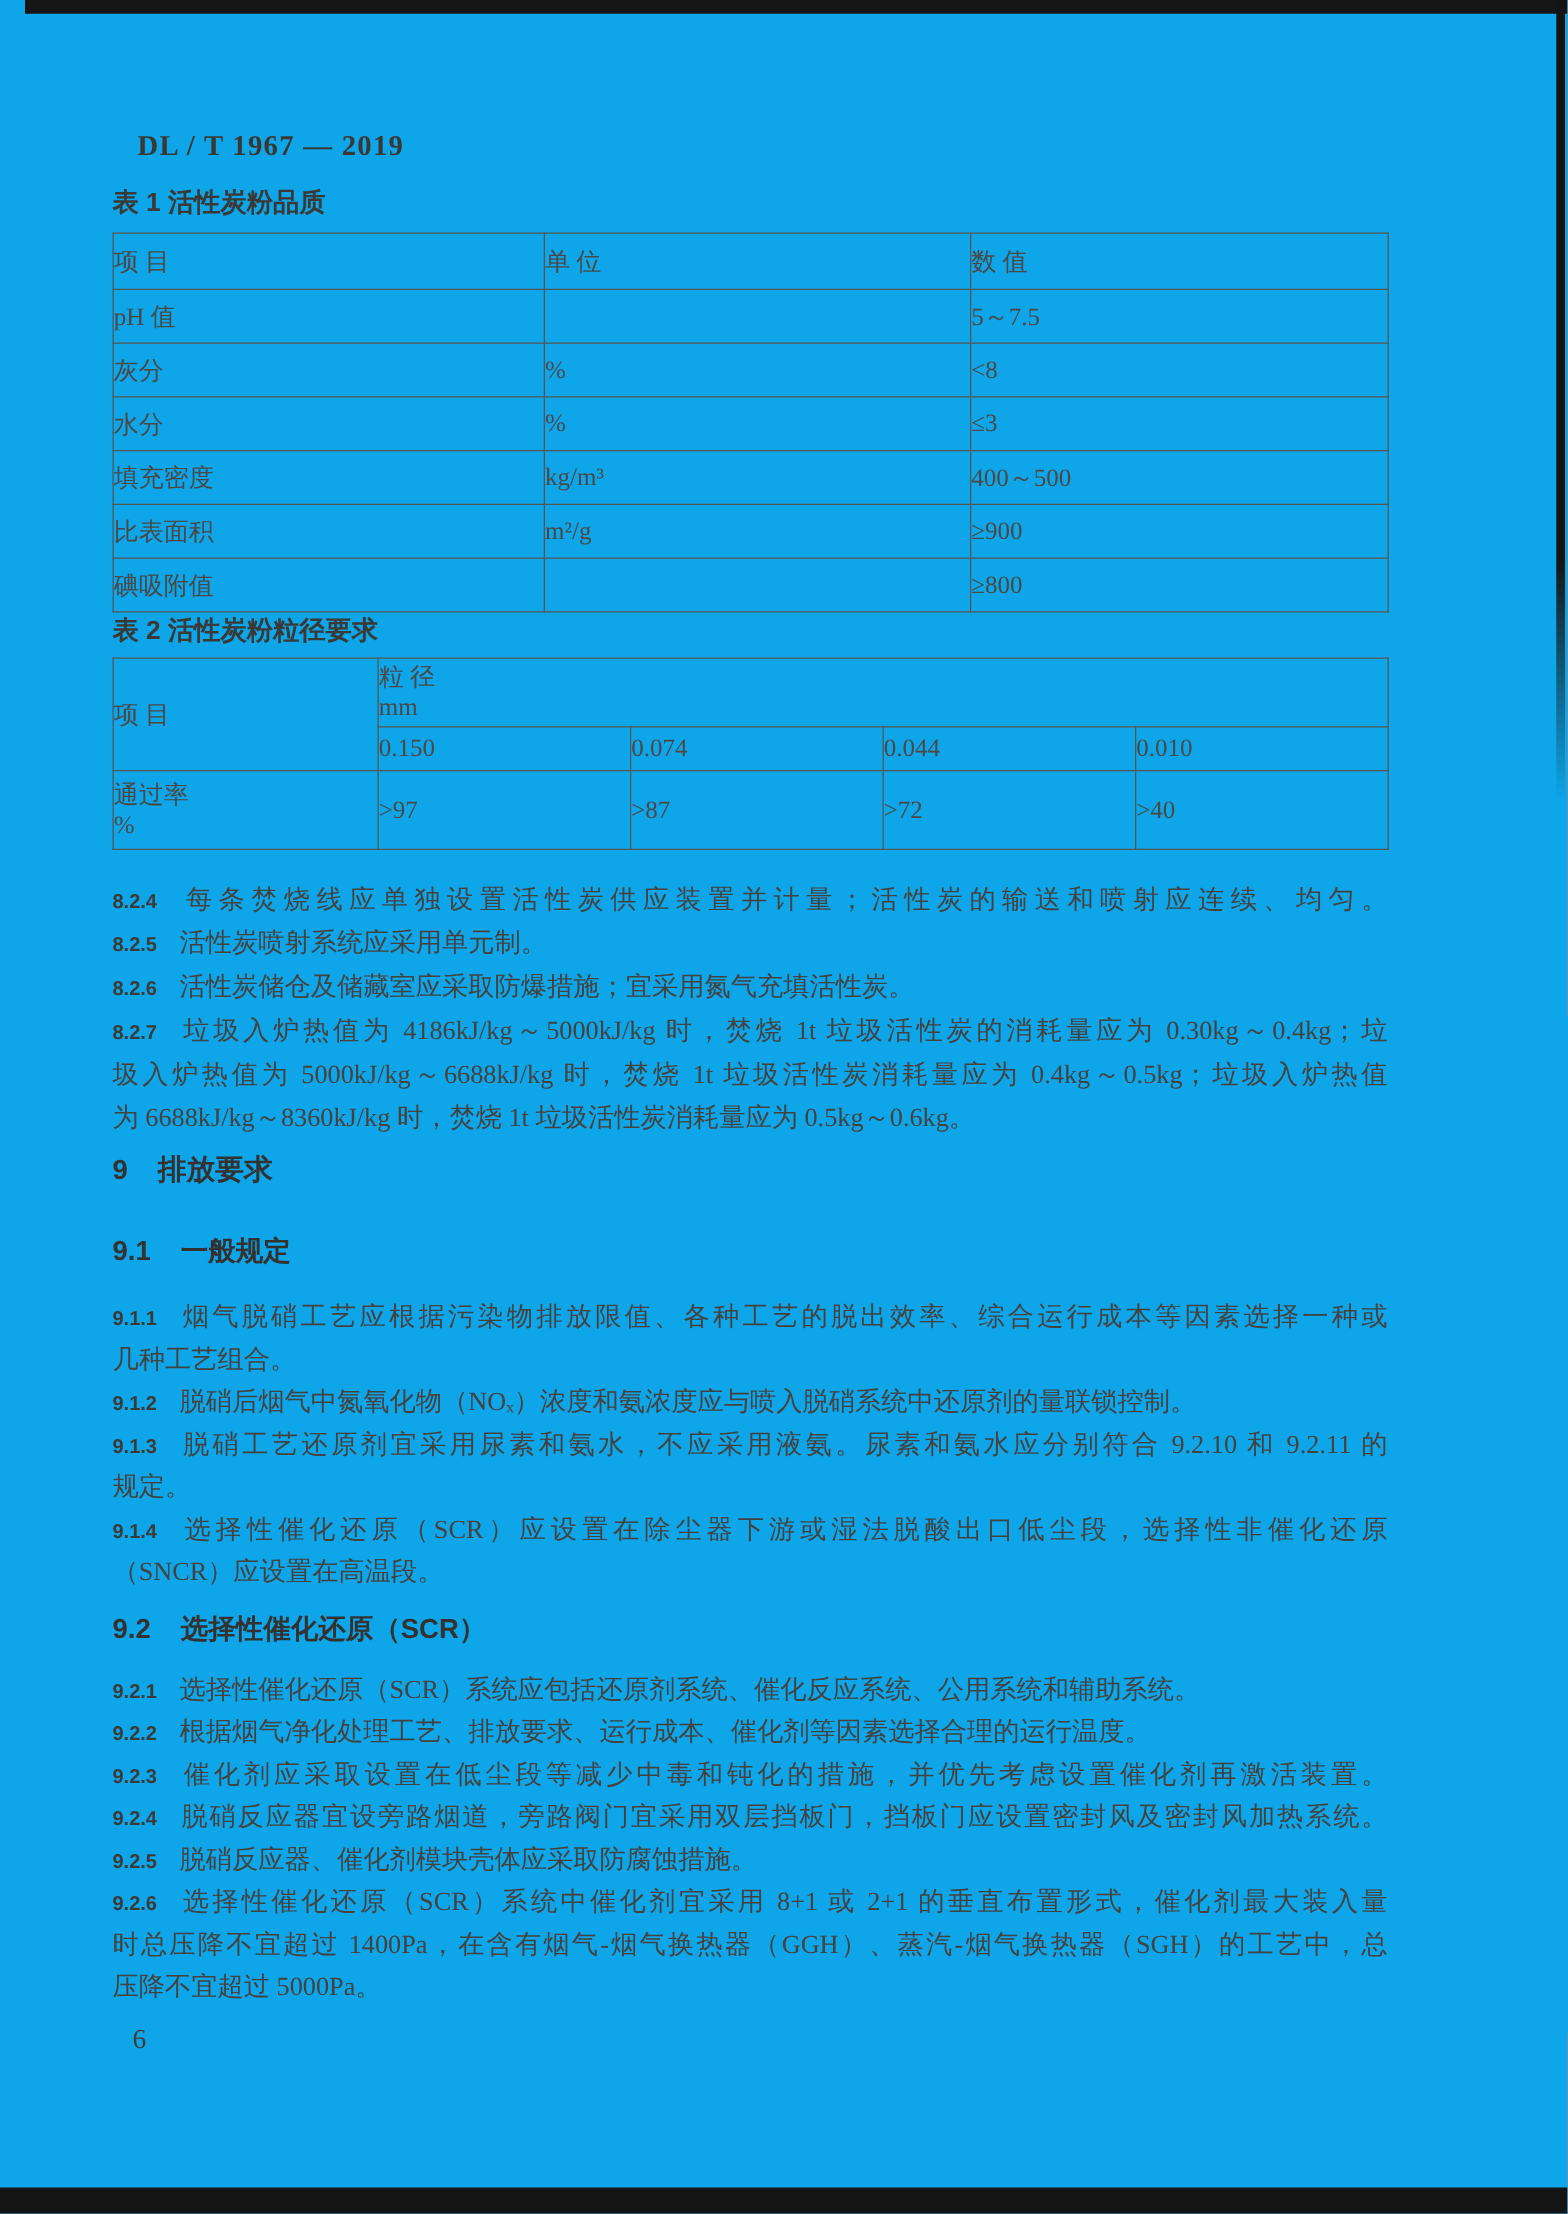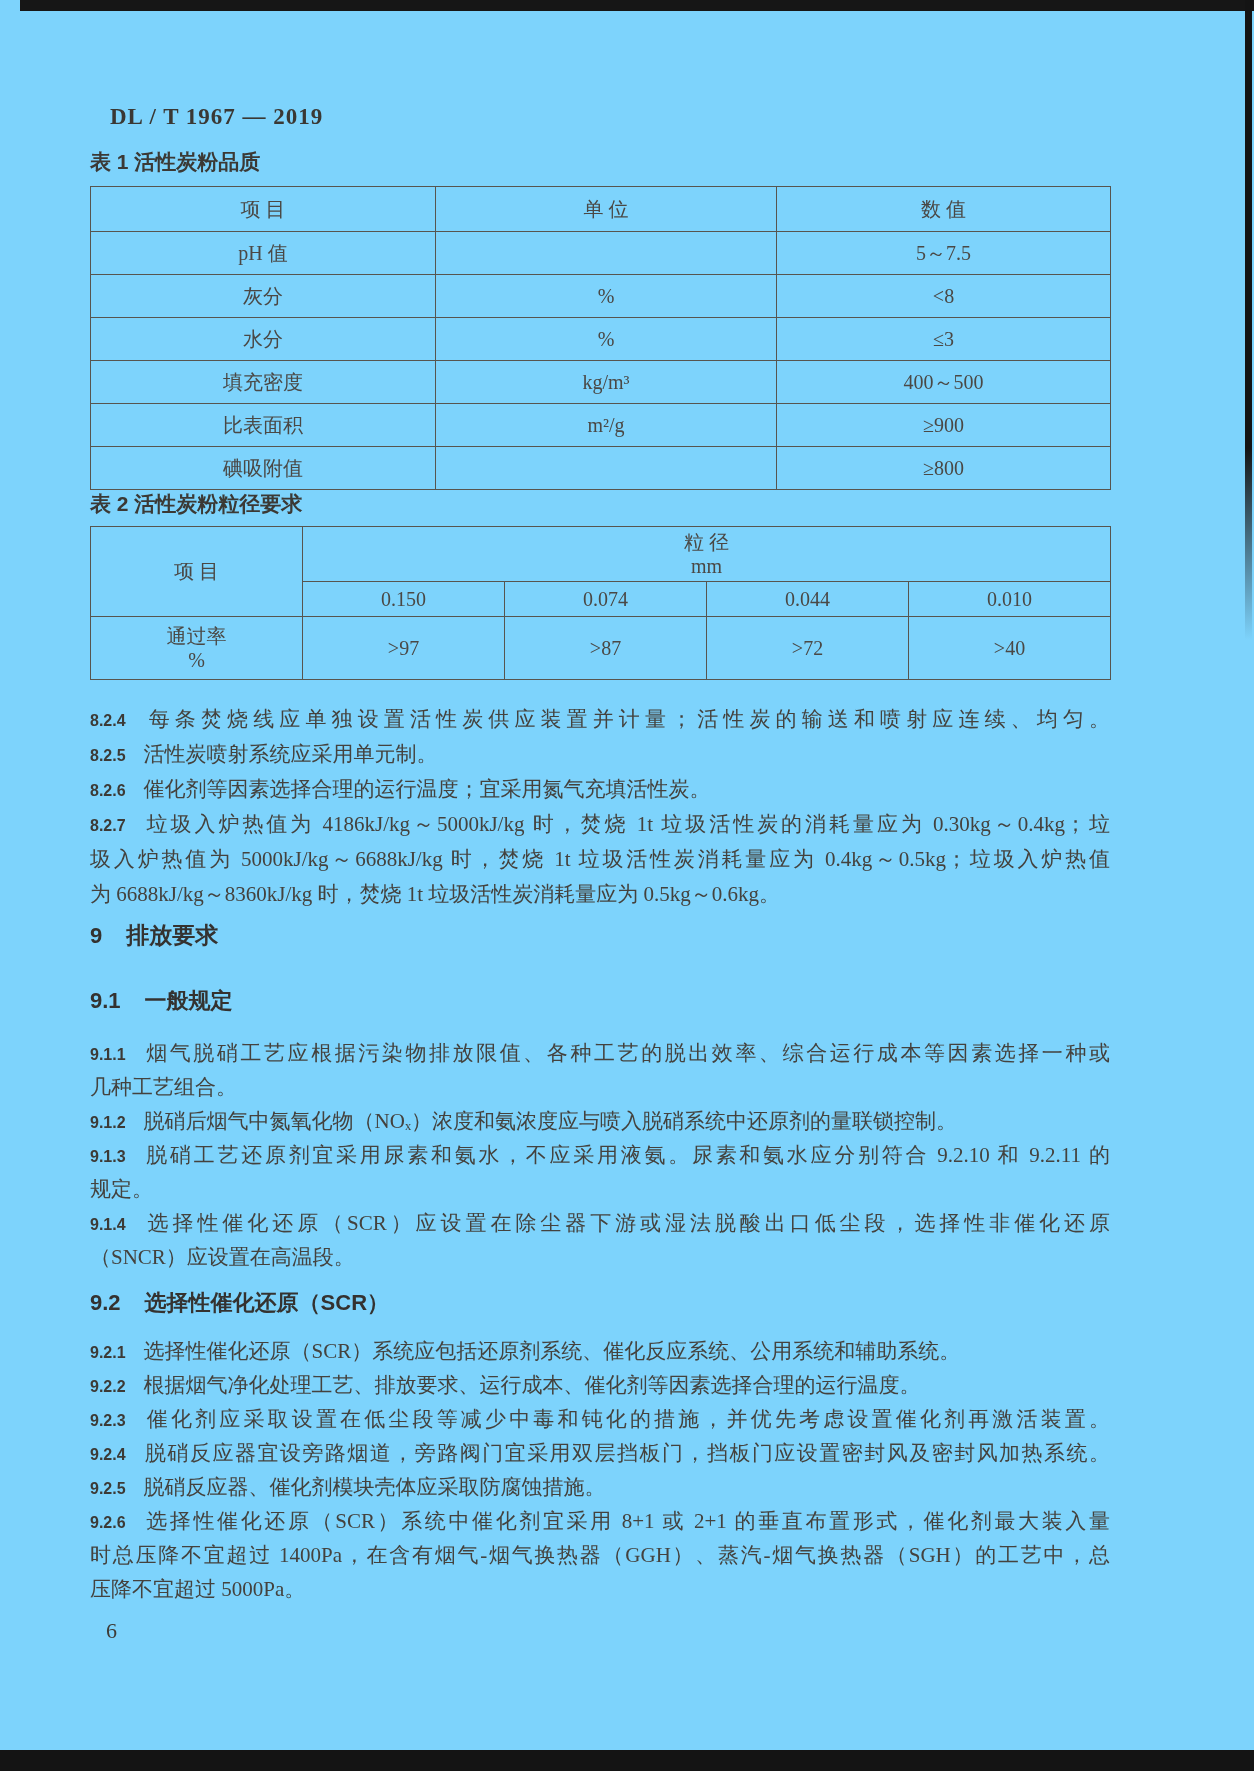--- a/index.html
+++ b/index.html
@@ -1,20 +1,20 @@
 <!DOCTYPE html>
 <html><head>
 <meta charset="utf-8">
 <style>
   html,body{margin:0;padding:0;background:#888;}
   .page{
     position:relative;
     width:1254px;height:1771px;
     margin:0 auto;
-    background:#7dd3fc;
+    background:#0ea5e9;
     overflow:hidden;
     font-family:"Liberation Serif","DejaVu Serif",serif;
     color:#44423e;
   }
   
   .top-bar{position:absolute;left:20px;top:0;width:1234px;height:11px;background:#161616;}
   .right-line{position:absolute;right:2px;top:0;width:7px;height:640px;
     background:linear-gradient(#141414 0%,#141414 70%,rgba(20,20,20,0) 100%);}
   .bottom-bar{position:absolute;left:0;bottom:0;width:1254px;height:21px;background:#141414;}
 
@@ -25,21 +25,21 @@
     font-family:"Liberation Sans","DejaVu Sans",sans-serif;
     font-weight:700;font-size:21px;color:#3b3935;}
   .t1-title{top:148px;}
   .t2-title{top:490px;}
 
   table{border-collapse:collapse;table-layout:fixed;
     font-size:20px;color:#4a4845;}
   .t1,.t2{position:absolute;left:90px;width:1020px;}
   .t1{top:186px;}
   .t2{top:526px;}
-  td,th{border:1.6px solid #57554f;text-align:center;vertical-align:middle;
+  td,th{border:1.6px solid #57554f;text-align:left;vertical-align:middle;
     font-weight:normal;padding:0;margin-top:24px;}
   .t1 th{height:44px;}
   .t1 td{height:42px;}
   .t1 col.c1{width:345px;} .t1 col.c2{width:341px;} .t1 col.c3{width:334px;}
   .t2 col.c1{width:212px;} .t2 col.cx{width:202px;}
   .t2 .r1 td{height:54px;}
   .t2 .r2 td{height:34px;}
   .t2 .r3 td{height:62px;}
   .cell-stack div{line-height:1.2;}
 
@@ -157,21 +157,21 @@
     </table>
 
   <div class="blk blk8">
     <div class="line j">
       <span class="cnum">8.2.4</span><span>每条焚烧线应单独设置活性炭供应装置并计量；活性炭的输送和喷射应连续、均匀。</span>
     </div>
     <div class="line">
       <span class="cnum">8.2.5</span><span>活性炭喷射系统应采用单元制。</span>
     </div>
     <div class="line">
-      <span class="cnum">8.2.6</span><span>催化剂等因素选择合理的运行温度；宜采用氮气充填活性炭。</span>
+      <span class="cnum">8.2.6</span><span>活性炭储仓及储藏室应采取防爆措施；宜采用氮气充填活性炭。</span>
     </div>
     <div class="line j">
       <span class="cnum">8.2.7</span><span>垃圾入炉热值为 4186kJ/kg～5000kJ/kg 时，焚烧 1t 垃圾活性炭的消耗量应为 0.30kg～0.4kg；垃</span>
     </div>
     <div class="line j">圾入炉热值为 5000kJ/kg～6688kJ/kg 时，焚烧 1t 垃圾活性炭消耗量应为 0.4kg～0.5kg；垃圾入炉热值</div>
     <div class="line">为 6688kJ/kg～8360kJ/kg 时，焚烧 1t 垃圾活性炭消耗量应为 0.5kg～0.6kg。</div>
   </div>
 
   <div class="sec-head h9">
     <span class="cnum">9</span><span>排放要求</span>

